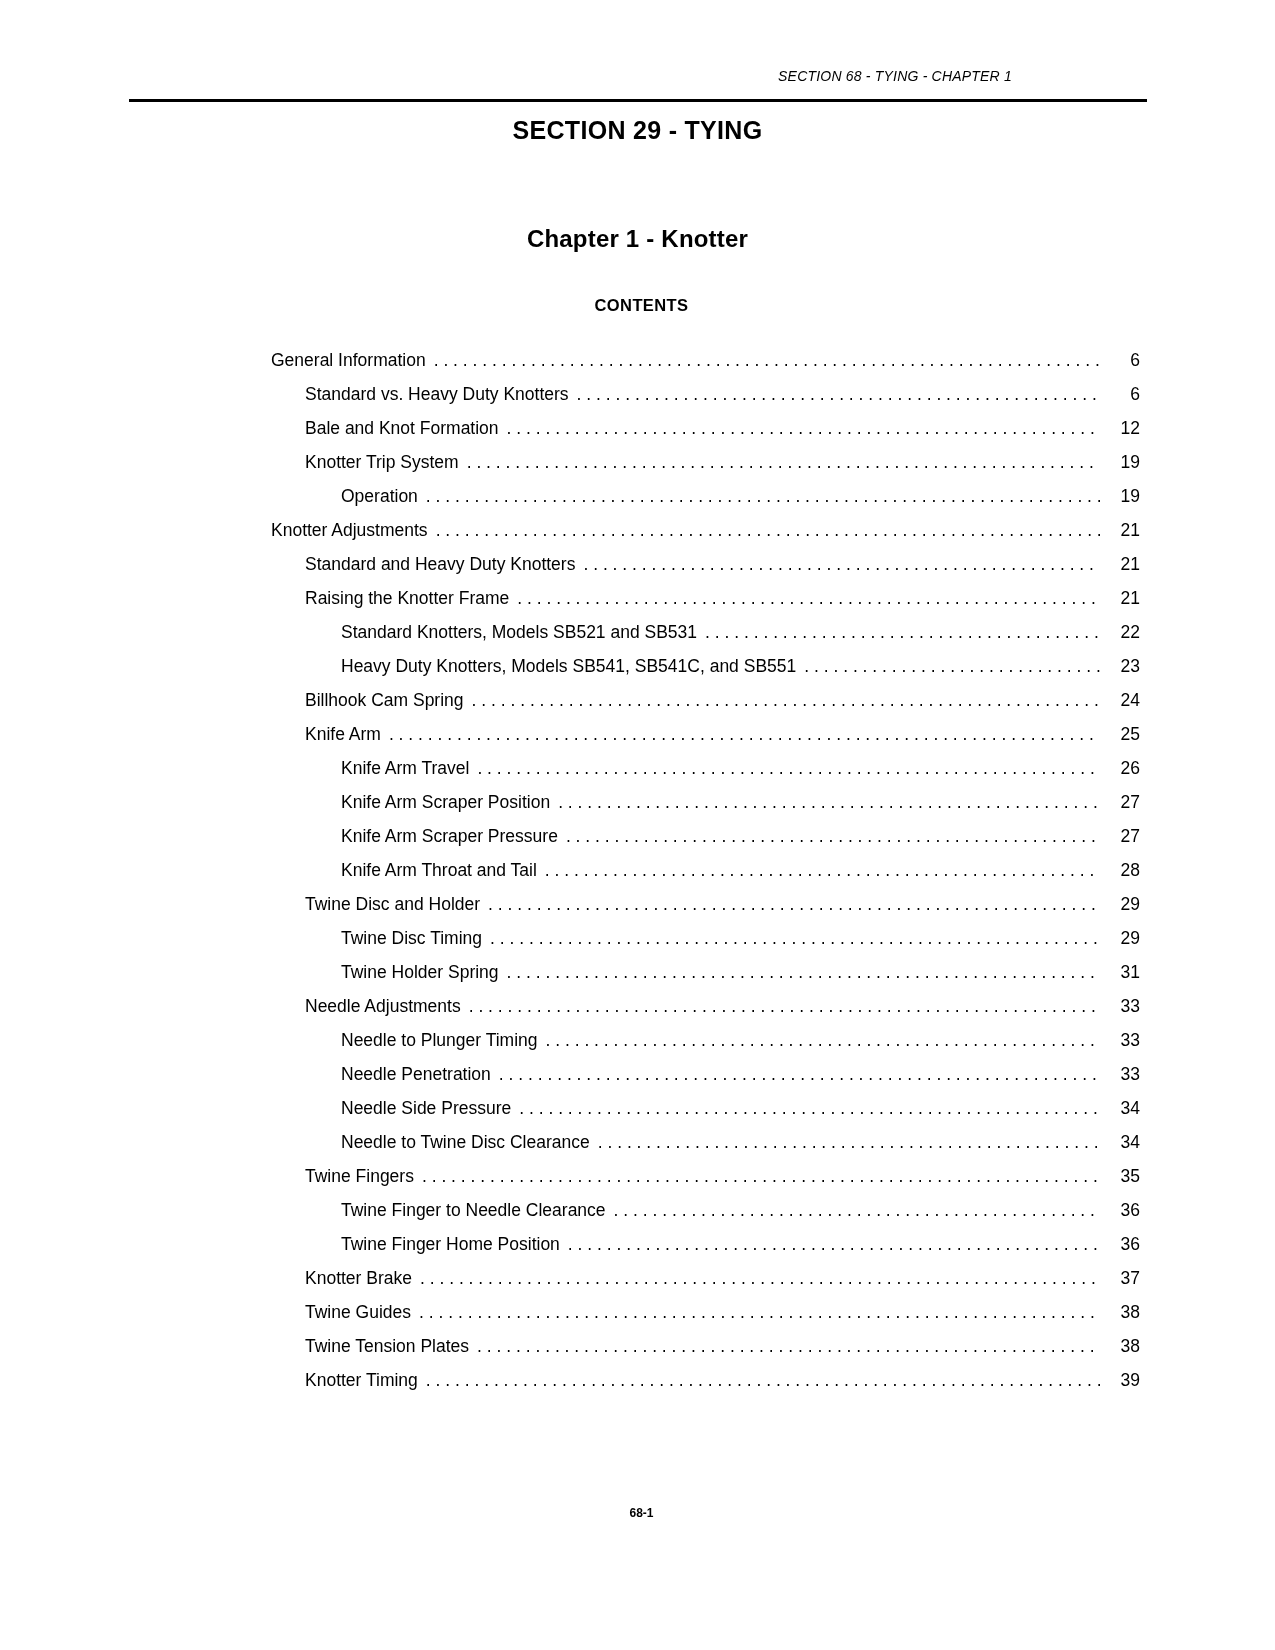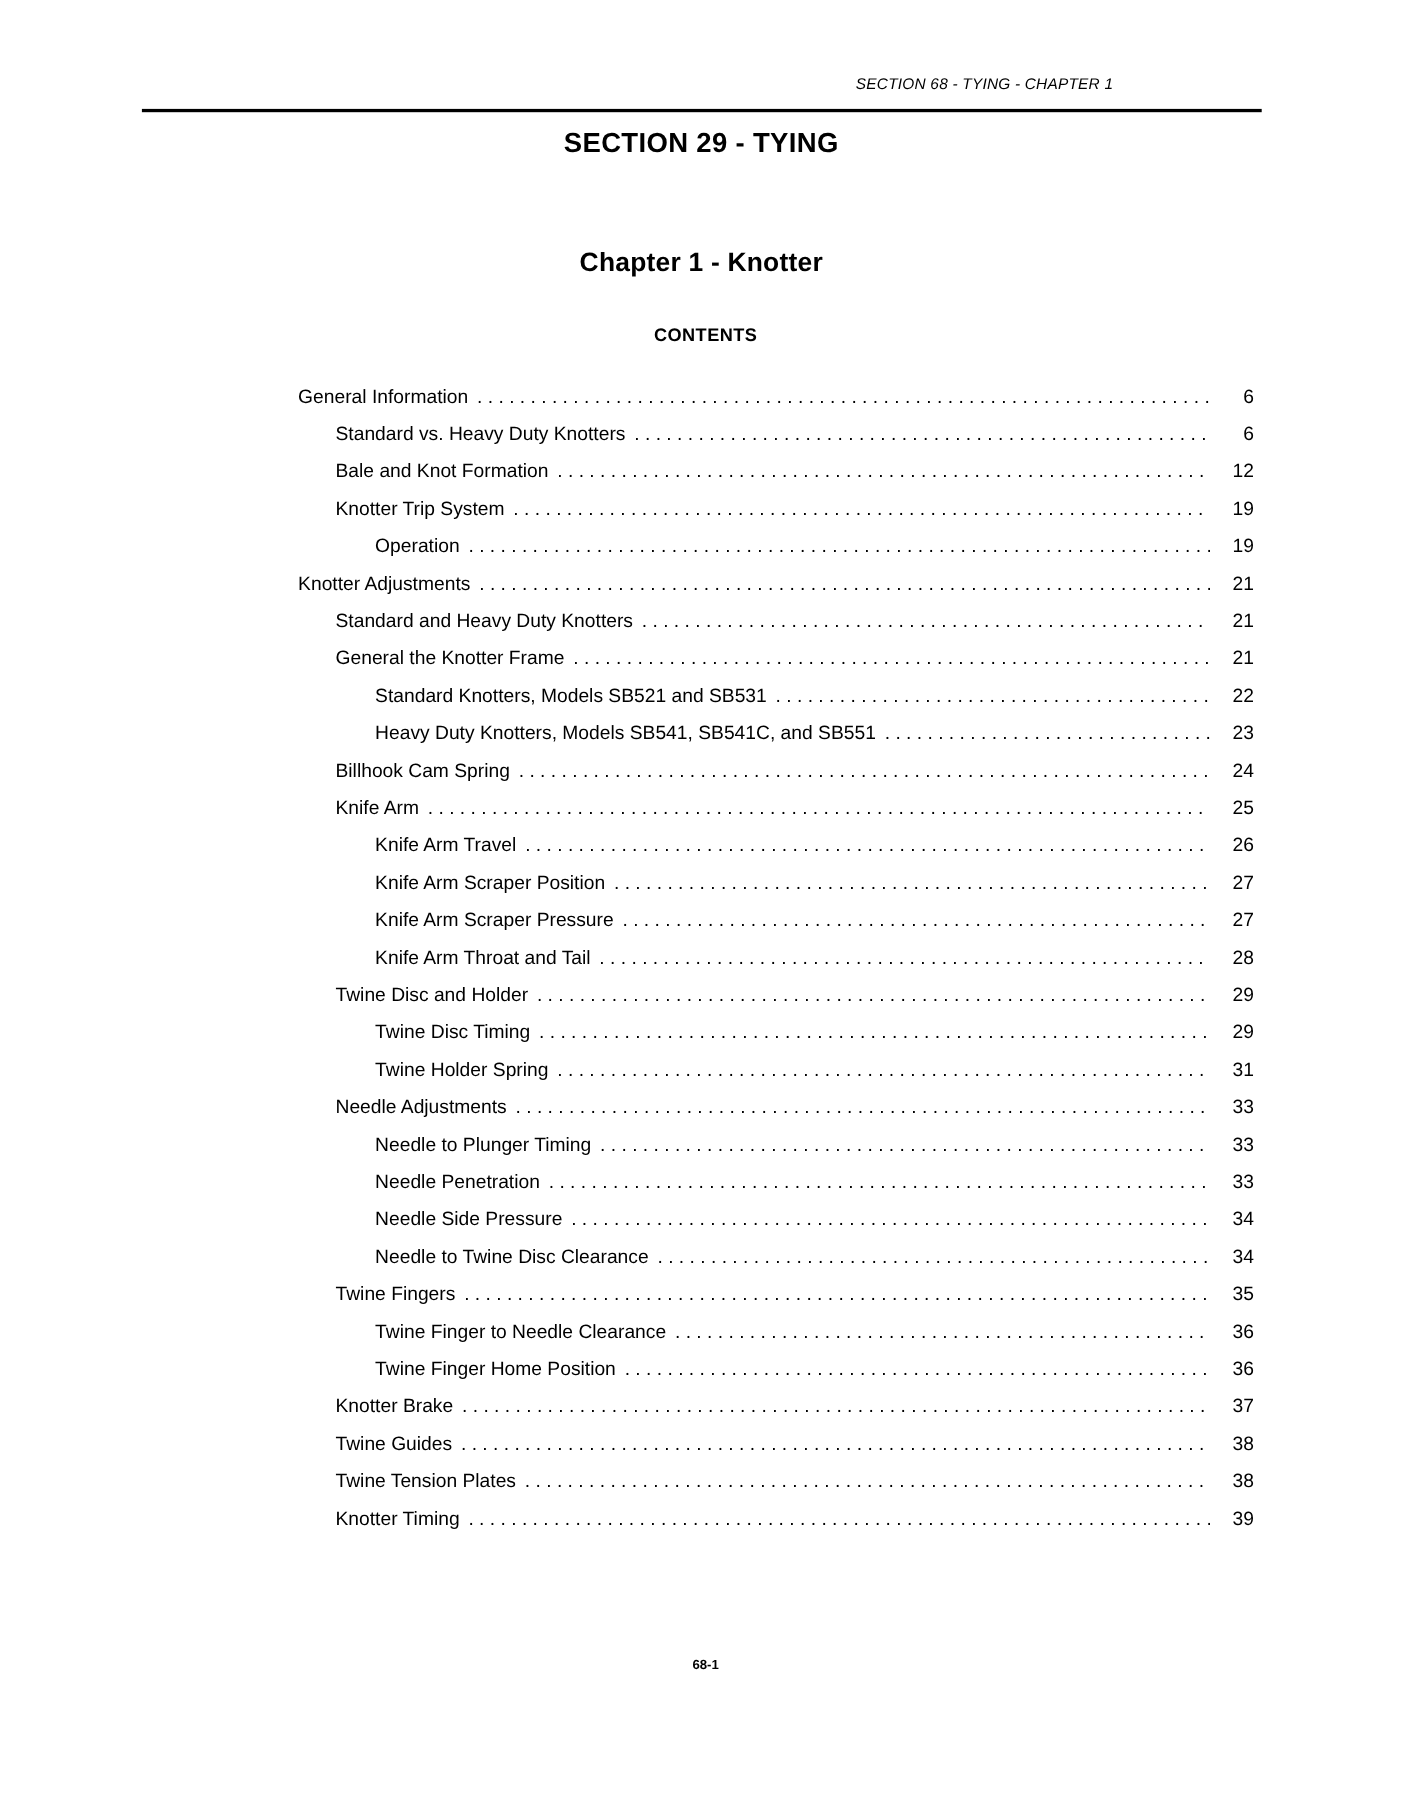--- a/index.html
+++ b/index.html
@@ -187,21 +187,21 @@
           <span class="label">Knotter Adjustments</span>
           <span class="leader"></span>
           <span class="pagenum">21</span>
         </div>
         <div class="toc-row lvl-2">
           <span class="label">Standard and Heavy Duty Knotters</span>
           <span class="leader"></span>
           <span class="pagenum">21</span>
         </div>
         <div class="toc-row lvl-2">
-          <span class="label">General the Knotter Frame</span>
+          <span class="label">Raising the Knotter Frame</span>
           <span class="leader"></span>
           <span class="pagenum">21</span>
         </div>
         <div class="toc-row lvl-3">
           <span class="label">Standard Knotters, Models SB521 and SB531</span>
           <span class="leader"></span>
           <span class="pagenum">22</span>
         </div>
         <div class="toc-row lvl-3">
           <span class="label">Heavy Duty Knotters, Models SB541, SB541C, and SB551</span>

